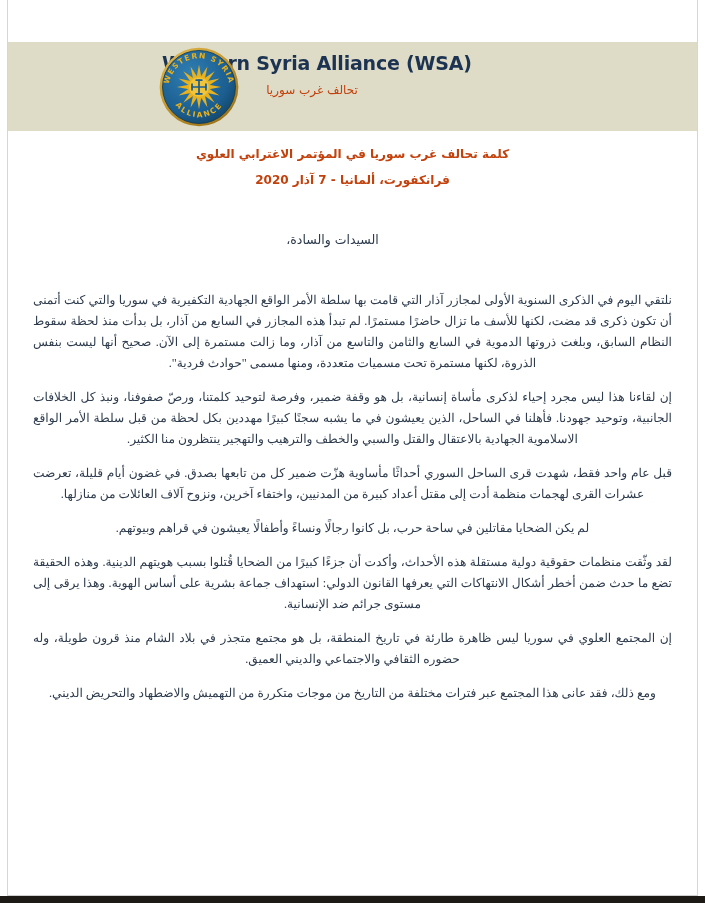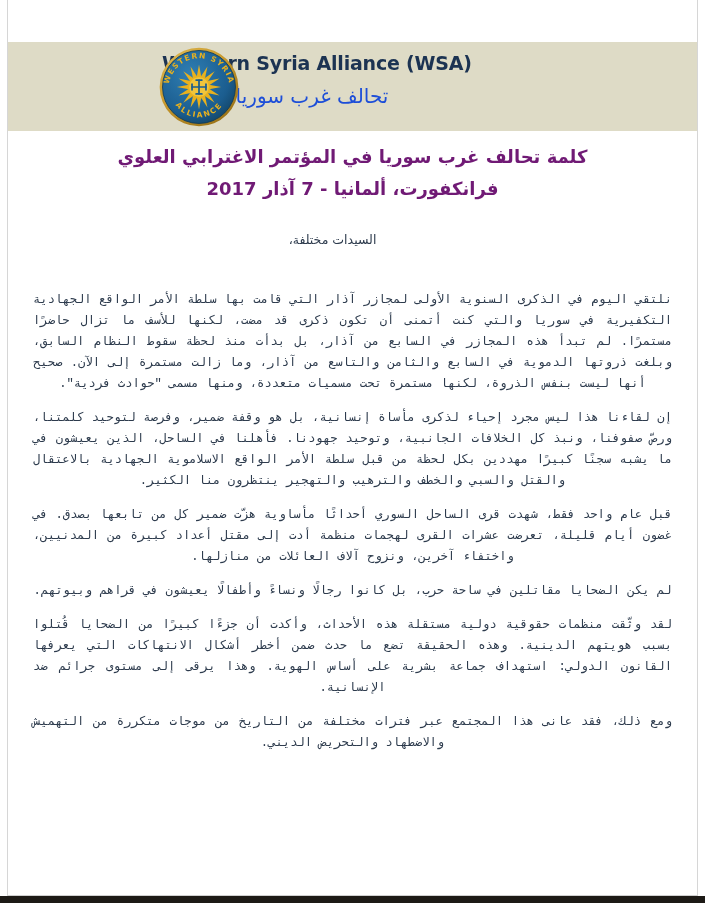--- a/index.html
+++ b/index.html
@@ -76,22 +76,22 @@
     font-weight: bold;
     font-size: 19px;
     letter-spacing: -0.2px;
     color: #1c3352;
     line-height: 1.25;
     white-space: nowrap;
   }
   .org-name-ar {
     direction: rtl;
     font-family: "DejaVu Sans", sans-serif;
-    font-size: 20px;
-    color: #1d4ed8;
+    font-size: 12px;
+    color: #c2410c;
     margin-top: 7px;
     line-height: 1.3;
     white-space: nowrap;
   }
 
   .logo-wrap {
     position: absolute;
     left: 150px;
     top: 4px;
     width: 82px;
@@ -103,22 +103,22 @@
     position: absolute;
     left: 8px;
     top: 148px;
     width: 689px;
     text-align: center;
     direction: rtl;
   }
   .title-line {
     font-family: "DejaVu Sans", sans-serif;
     font-weight: bold;
-    font-size: 18px;
-    color: #701a75;
+    font-size: 12px;
+    color: #c2410c;
     line-height: 1.0;
     margin-bottom: 14px;
     white-space: nowrap;
   }
   .title-line:last-child { margin-bottom: 0; }
 
   
   .salutation {
     position: absolute;
     left: 8px;
@@ -142,21 +142,21 @@
     position: absolute;
     left: 33px;
     top: 290px;
     width: 639px;
     direction: rtl;
     text-align: justify;
     text-align-last: center;
   }
   .body-text p {
     margin: 0 0 13px 0;
-    font-family: Liberation Mono, monospace;
+    font-family: Liberation Serif, serif;
     font-size: 12.2px;
     color: #2d3b4d;
     line-height: 1.72;
     text-align: justify;
     text-align-last: center;
   }
   .body-text p.centered-last {
     text-align-last: center;
   }
 </style>
@@ -234,31 +234,32 @@
             <textPath href="#arcBot" startOffset="50%" text-anchor="middle">ALLIANCE</textPath>
           </text>
         </svg>
       </div>
 
     </div>
   </div>
 
   <div class="title-block">
     <div class="title-line">كلمة تحالف غرب سوريا في المؤتمر الاغترابي العلوي</div>
-    <div class="title-line">فرانكفورت، ألمانيا - 7 آذار 2017</div>
+    <div class="title-line">فرانكفورت، ألمانيا - 7 آذار 2020</div>
   </div>
 
   <div class="salutation">
-    <p>السيدات مختلفة،</p>
+    <p>السيدات والسادة،</p>
   </div>
 
   <div class="body-text">
     <p>نلتقي اليوم في الذكرى السنوية الأولى لمجازر آذار التي قامت بها سلطة الأمر الواقع الجهادية التكفيرية في سوريا والتي كنت أتمنى أن تكون ذكرى قد مضت، لكنها للأسف ما تزال حاضرًا مستمرًا. لم تبدأ هذه المجازر في السابع من آذار، بل بدأت منذ لحظة سقوط النظام السابق، وبلغت ذروتها الدموية في السابع والثامن والتاسع من آذار، وما زالت مستمرة إلى الآن. صحيح أنها ليست بنفس الذروة، لكنها مستمرة تحت مسميات متعددة، ومنها مسمى "حوادث فردية".</p>
     <p>إن لقاءنا هذا ليس مجرد إحياء لذكرى مأساة إنسانية، بل هو وقفة ضمير، وفرصة لتوحيد كلمتنا، ورصّ صفوفنا، ونبذ كل الخلافات الجانبية، وتوحيد جهودنا. فأهلنا في الساحل، الذين يعيشون في ما يشبه سجنًا كبيرًا مهددين بكل لحظة من قبل سلطة الأمر الواقع الاسلاموية الجهادية بالاعتقال والقتل والسبي والخطف والترهيب والتهجير ينتظرون منا الكثير.</p>
     <p>قبل عام واحد فقط، شهدت قرى الساحل السوري أحداثًا مأساوية هزّت ضمير كل من تابعها بصدق. في غضون أيام قليلة، تعرضت عشرات القرى لهجمات منظمة أدت إلى مقتل أعداد كبيرة من المدنيين، واختفاء آخرين، ونزوح آلاف العائلات من منازلها.</p>
     <p class="centered-last">لم يكن الضحايا مقاتلين في ساحة حرب، بل كانوا رجالًا ونساءً وأطفالًا يعيشون في قراهم وبيوتهم.</p>
     <p>لقد وثّقت منظمات حقوقية دولية مستقلة هذه الأحداث، وأكدت أن جزءًا كبيرًا من الضحايا قُتلوا بسبب هويتهم الدينية. وهذه الحقيقة تضع ما حدث ضمن أخطر أشكال الانتهاكات التي يعرفها القانون الدولي: استهداف جماعة بشرية على أساس الهوية. وهذا يرقى إلى مستوى جرائم ضد الإنسانية.</p>
+    <p>إن المجتمع العلوي في سوريا ليس ظاهرة طارئة في تاريخ المنطقة، بل هو مجتمع متجذر في بلاد الشام منذ قرون طويلة، وله حضوره الثقافي والاجتماعي والديني العميق.</p>
     <p>ومع ذلك، فقد عانى هذا المجتمع عبر فترات مختلفة من التاريخ من موجات متكررة من التهميش والاضطهاد والتحريض الديني.</p>
   </div>
 
   <div class="bottom-strip"></div>
 
 </div>
 
 </body></html>

